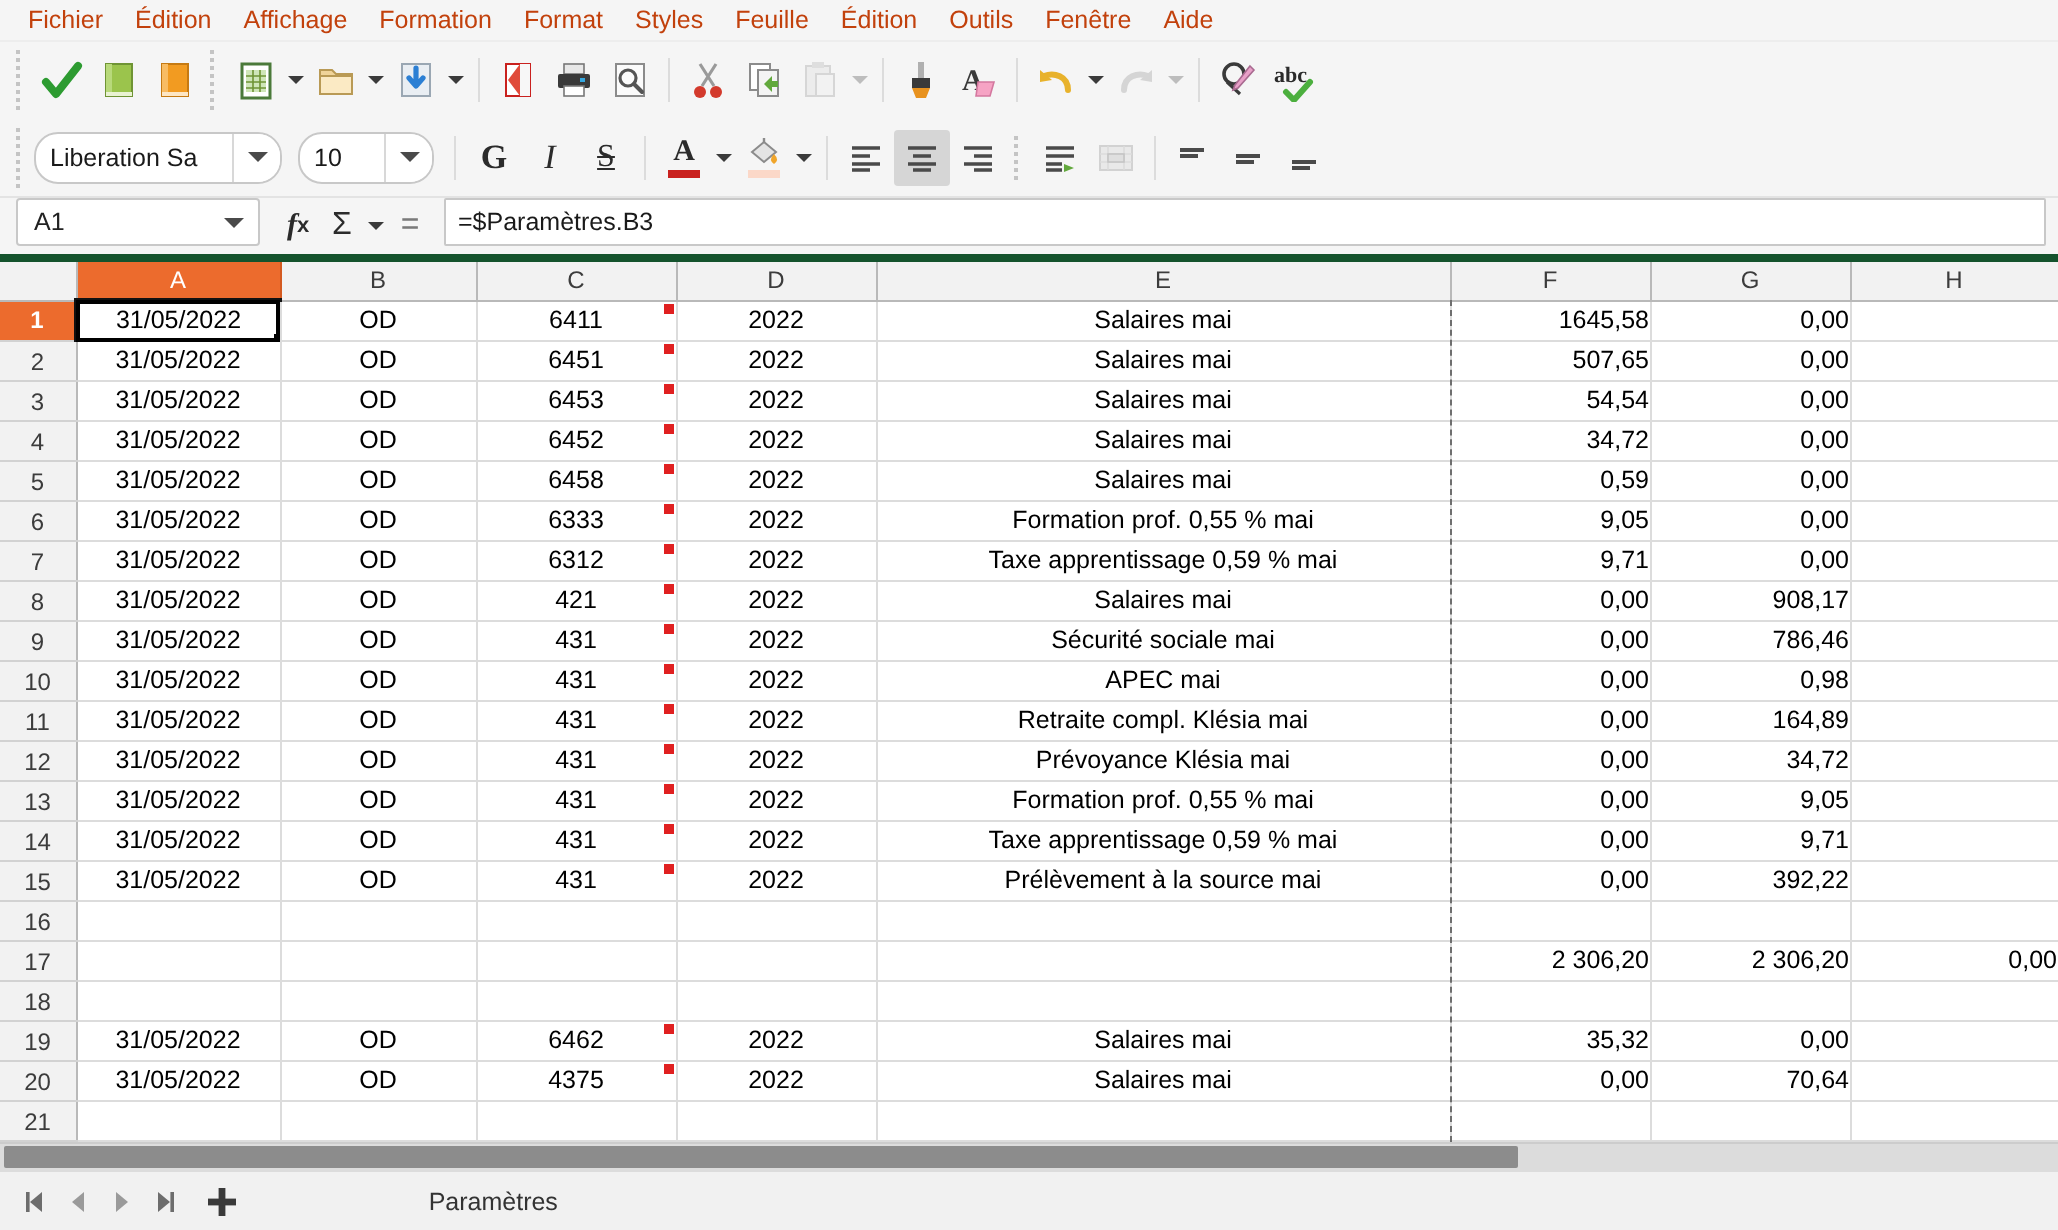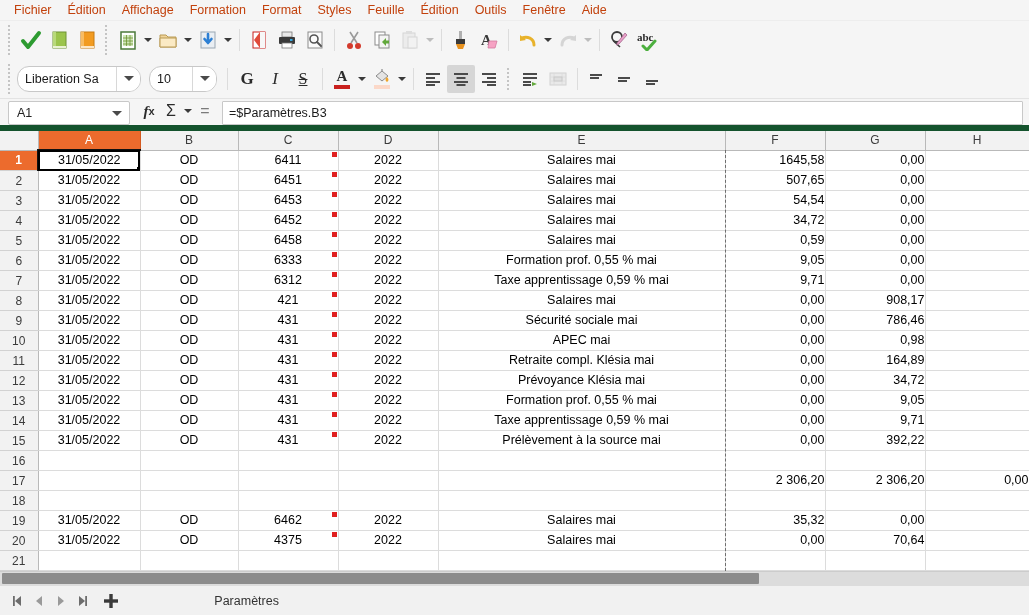--- a/index.html
+++ b/index.html
@@ -107,24 +107,24 @@
     border-top: 5px solid #4a4a4a;
   }
   #fontname { width: 124px; }
   #fontname .val { width: 96px; }
   #fontsize { width: 68px; margin-left: 8px; }
   #fontsize .val { width: 40px; }
 
   
   .formulabar {
     height: 32px; background: #f5f5f5;
-    display: flex; align-items: flex-end;
-    padding: 0 4px 0 4px;
+    display: flex; align-items: flex-start;
+    padding: 0 4px 12px 4px;
     flex: 0 0 32px;
-    border-bottom: 6px solid #14532d;
+    border-bottom: 4px solid #14532d;
   }
   .namebox {
     width: 122px; height: 24px;
     background: #fff; border: 1px solid #c8c8c8;
     display: flex; align-items: center; border-radius: 2px;
     margin-left: 4px;
   }
   .namebox .val { font-size: 12.5px; padding: 0 8px; color: #222; flex: 1; }
   .namebox .cbtn {
     width: 24px; height: 22px;

